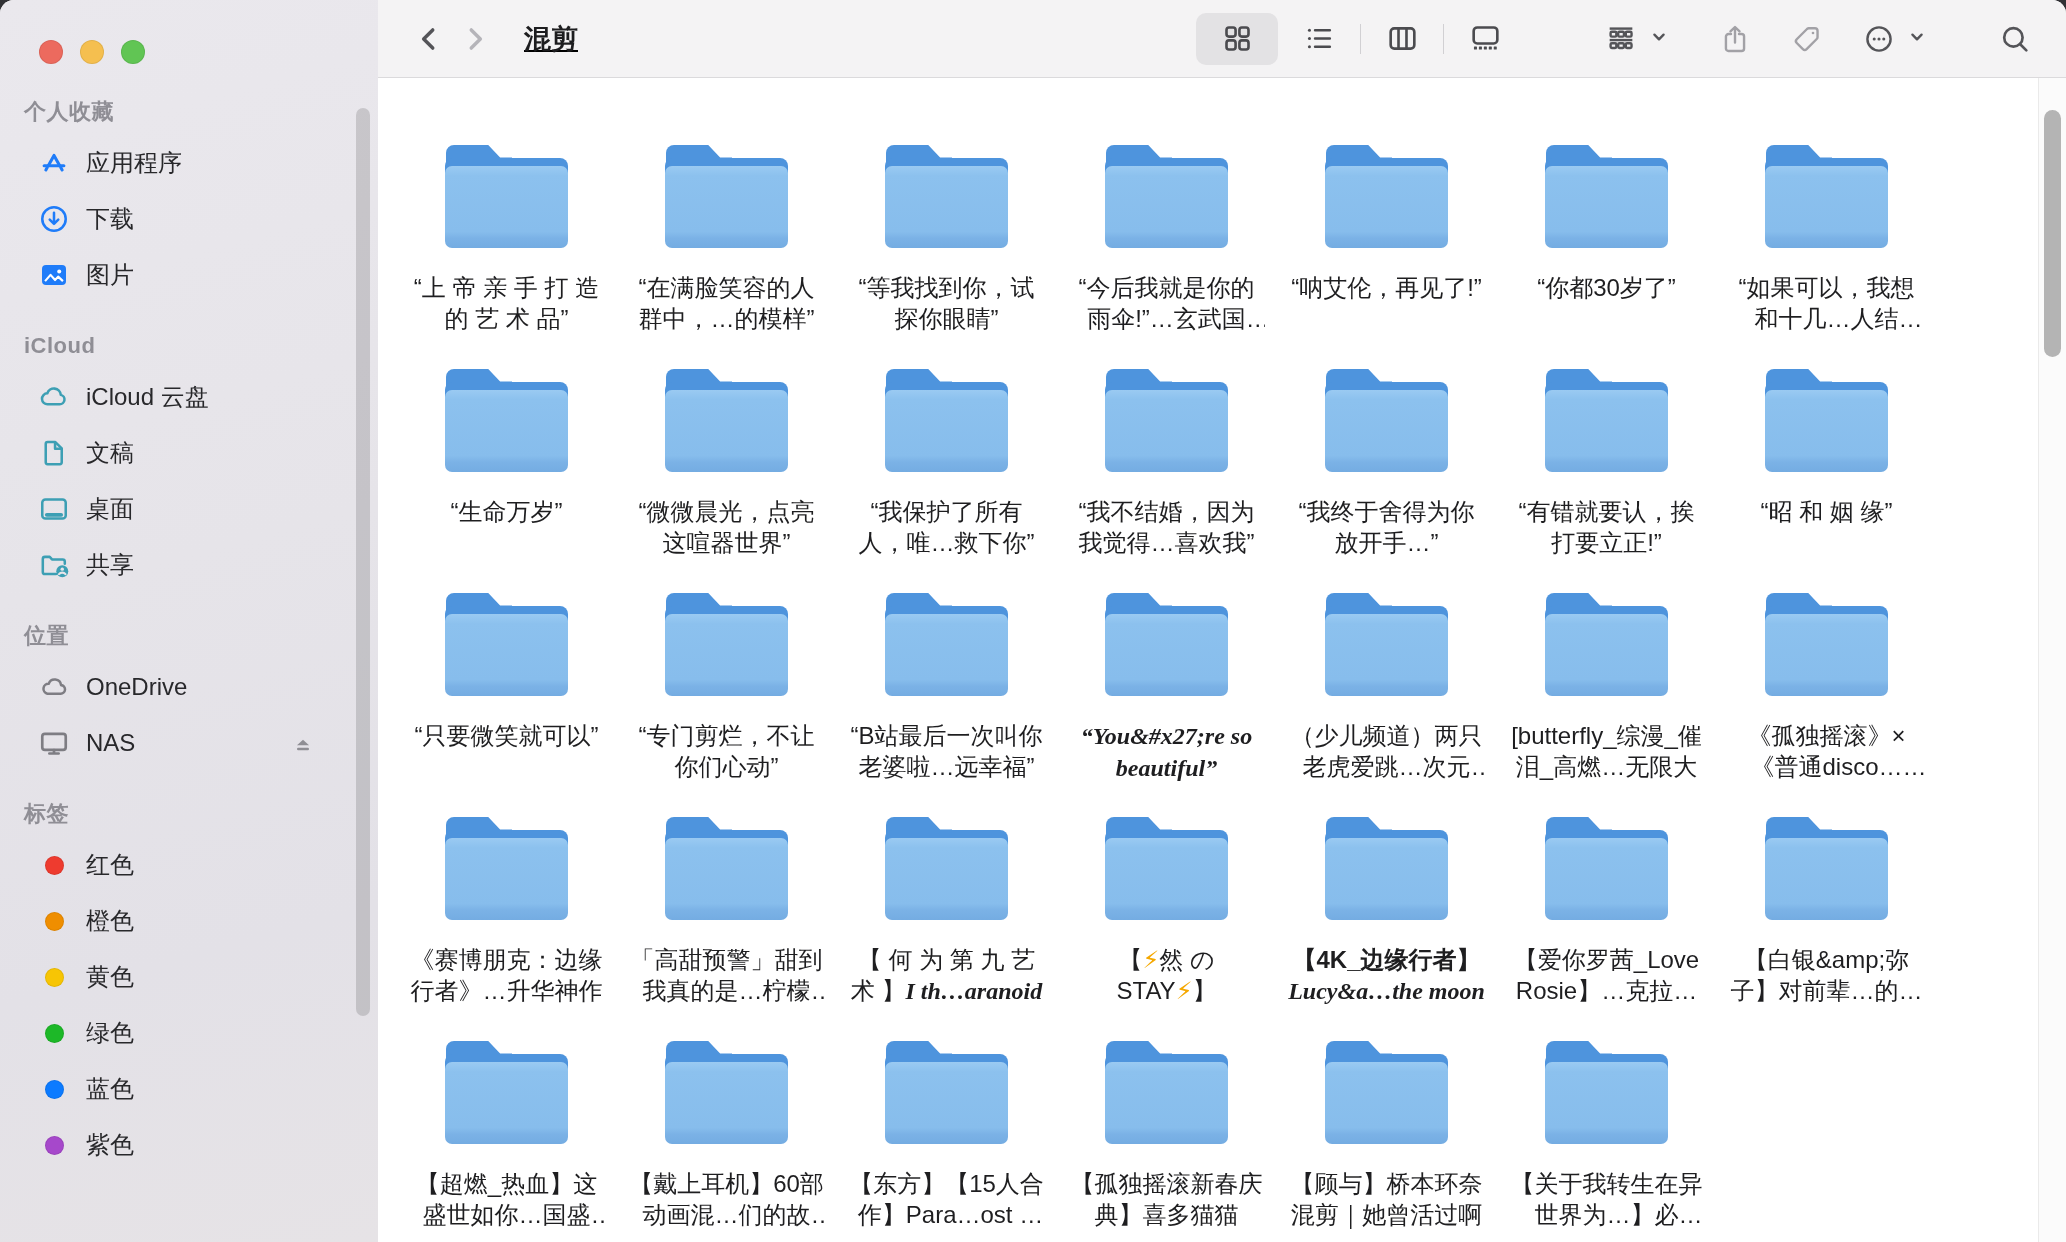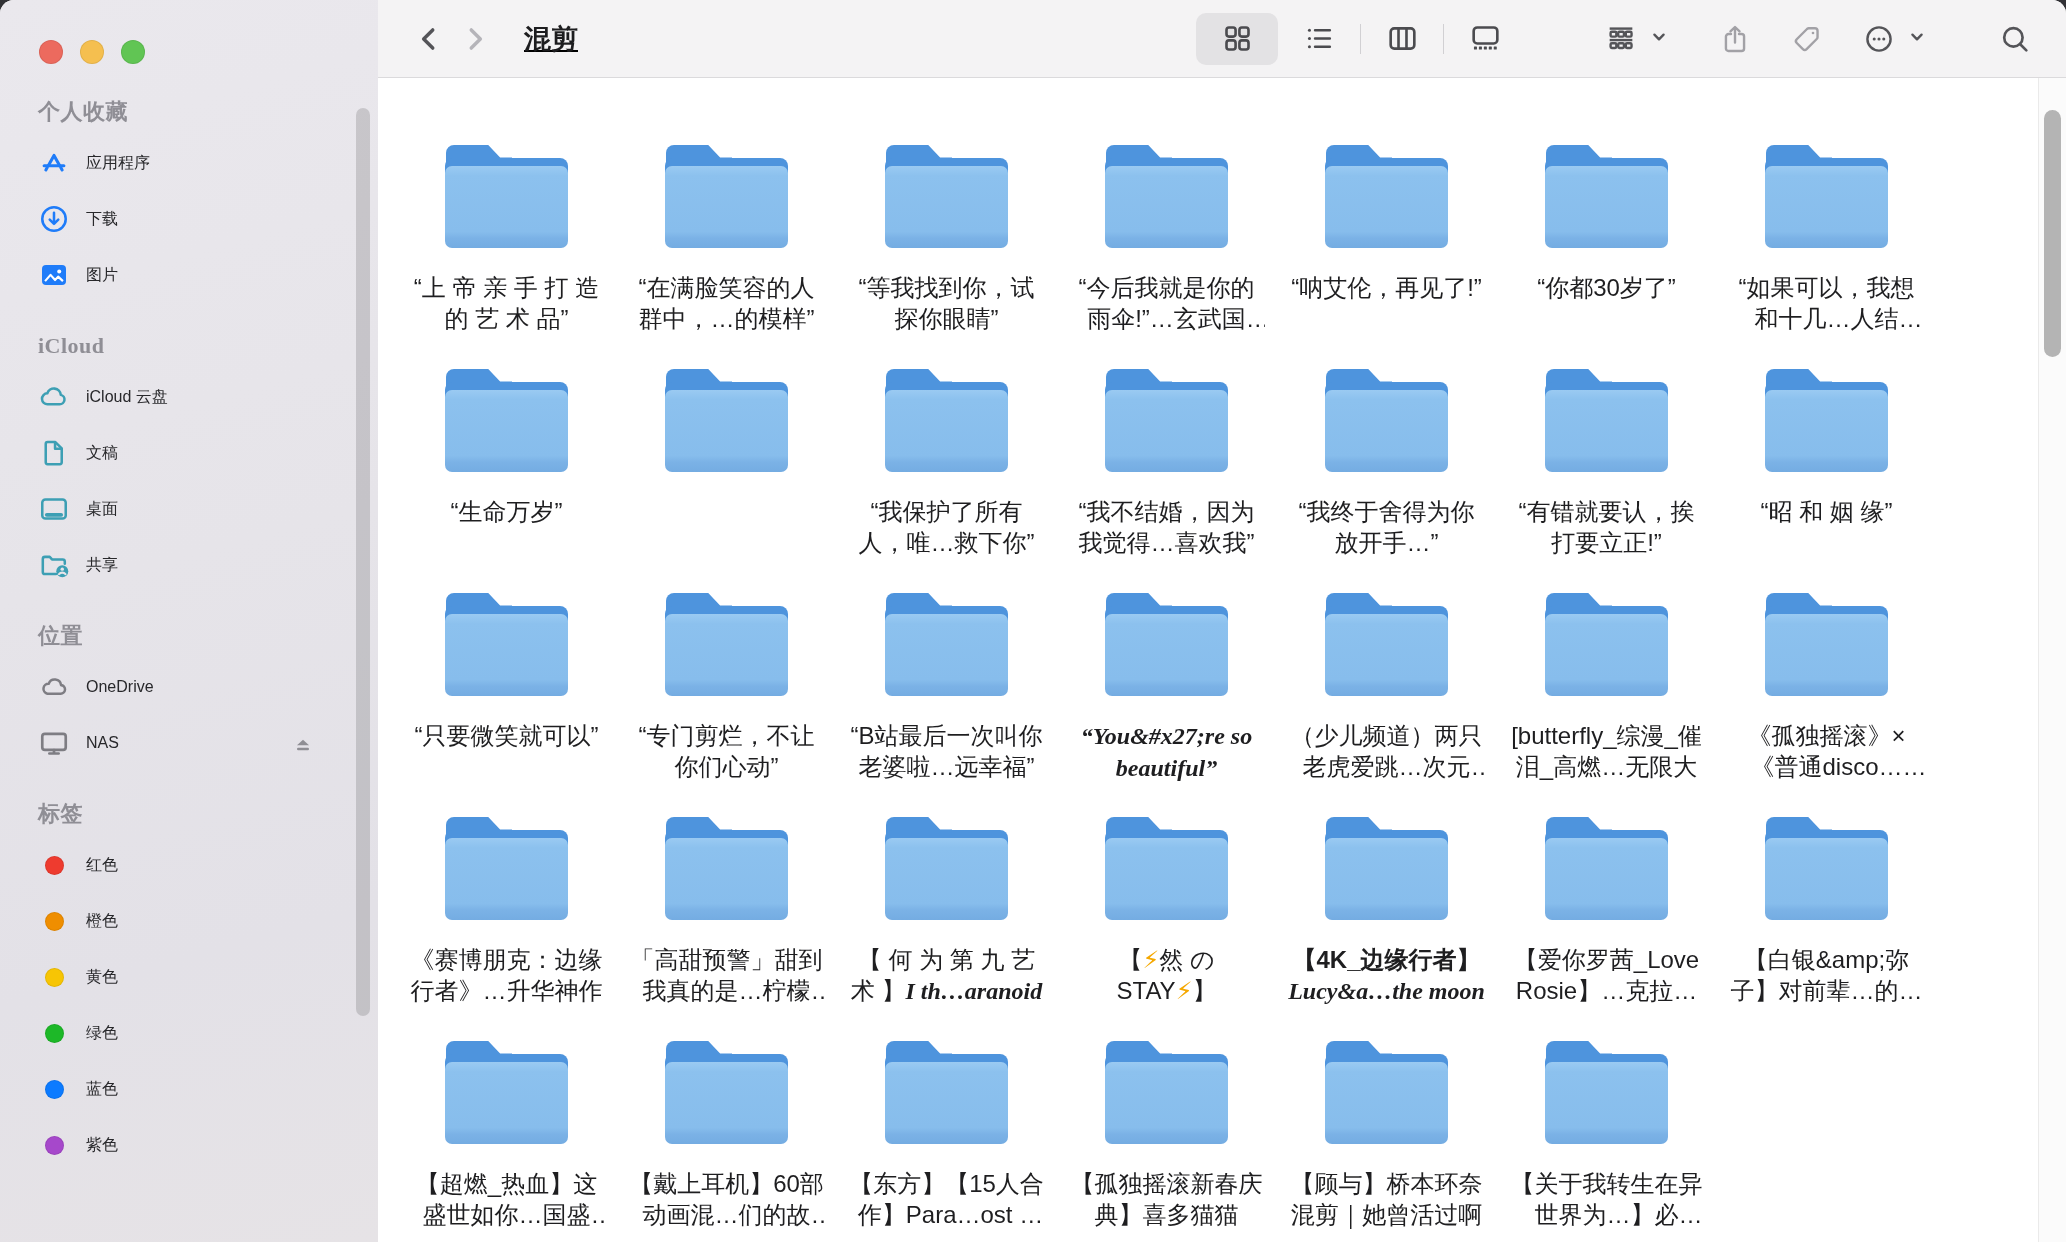--- a/index.html
+++ b/index.html
@@ -7,23 +7,23 @@
   .window{position:relative;width:2066px;height:1242px;overflow:hidden;border-radius:14px 14px 0 0;background:#fff;}
 
   
   .sidebar{position:absolute;left:0;top:0;width:378px;height:100%;
     background:linear-gradient(165deg,#EAE8ED 0%,#E6E4E9 45%,#E3E1E7 75%,#E6E3E6 100%);
     border-right:1px solid #D6D5D9;}
   .traffic{position:absolute;top:40px;left:39px;display:flex;gap:17px;}
   .tl{width:24px;height:24px;border-radius:50%;box-shadow:inset 0 0 0 1px rgba(0,0,0,.08);}
   .sidebar-nav{position:absolute;top:95px;left:0;right:0;}
   .section{margin-bottom:26px;}
-  .section-title{height:34px;margin-bottom:6px;display:flex;align-items:center;padding-left:38px;
-    font-size:22px;font-weight:700;color:#8F8E95;letter-spacing:.5px;font-family:Liberation Serif, serif;}
-  .side-item{height:56px;display:flex;align-items:center;padding-left:36px;font-size:16px;color:#28282B;cursor:default;}
+  .section-title{height:34px;margin-bottom:6px;display:flex;align-items:center;padding-left:24px;
+    font-size:22px;font-weight:700;color:#8F8E95;letter-spacing:.5px;}
+  .side-item{height:56px;display:flex;align-items:center;padding-left:36px;font-size:24px;color:#28282B;cursor:default;}
   .side-icon{width:36px;height:36px;margin-right:14px;display:flex;align-items:center;justify-content:center;flex:0 0 36px;}
   .side-icon svg{width:32px;height:32px;}
   .side-label{white-space:nowrap;}
   .dot{width:19px;height:19px;border-radius:50%;box-shadow:inset 0 0 0 1px rgba(0,0,0,.08);}
   .eject{margin-left:auto;margin-right:60px;color:#8F8E94;display:flex;}
   .eject svg{width:30px;height:30px;}
   .sidebar-scrollbar{position:absolute;right:8px;top:108px;width:14px;height:908px;border-radius:7px;background:rgba(0,0,0,.14);}
 
   
   .toolbar{position:absolute;left:378px;top:0;right:0;height:78px;background:#F4F3F4;
@@ -400,20 +400,21 @@
             <i class="body"></i>
           </div>
           <div class="flabel">“生命万岁”</div>
         </div>
         <div class="cell">
           <div class="folder">
             <i class="tab"></i>
             <i class="bk"></i>
             <i class="body"></i>
           </div>
+          <div class="flabel">“微微晨光，点亮这喧器世界”</div>
         </div>
         <div class="cell">
           <div class="folder">
             <i class="tab"></i>
             <i class="bk"></i>
             <i class="body"></i>
           </div>
           <div class="flabel">“我保护了所有人，唯…救下你”</div>
         </div>
         <div class="cell">

